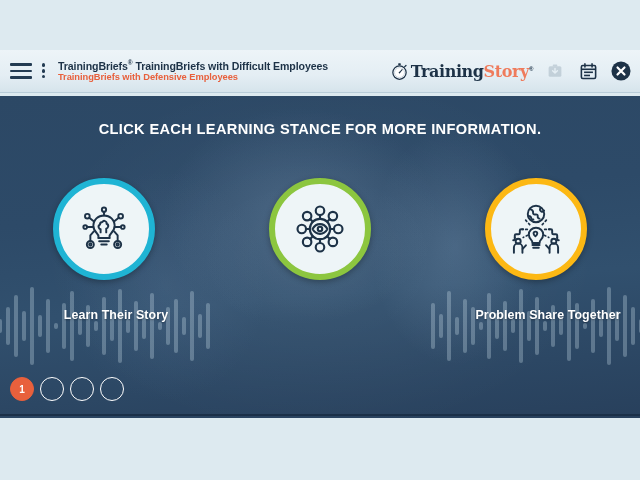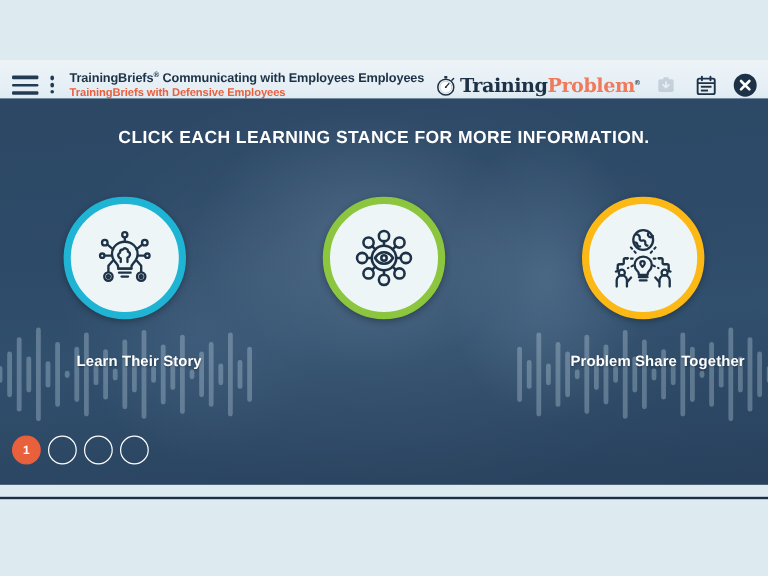--- a/index.html
+++ b/index.html
@@ -52,21 +52,21 @@
   .logo-text .t1 { color: #1d3247; text-align: center; }
   .logo-text .t2 { color: #ef7b5c; }
   .logo-text .reg { font-size: 6px; color: #1d3247; vertical-align: super; font-family: "Liberation Sans", sans-serif;}
 
   .icon-btn { width: 22px; height: 22px; display: flex; align-items: center; justify-content: center; cursor: pointer;}
   .icon-btn.disabled { opacity: 0.32; }
 
   
   .stage {
     position: absolute;
-    left: 0; top: 82px;
+    left: 0; top: 96px;
     width: 640px; height: 322px;
     overflow: hidden;
     background:
       radial-gradient(ellipse 190px 150px at 300px 120px, rgba(120,150,180,0.30), rgba(120,150,180,0) 72%),
       radial-gradient(ellipse 120px 170px at 455px 150px, rgba(130,160,190,0.26), rgba(130,160,190,0) 70%),
       radial-gradient(ellipse 140px 160px at 165px 190px, rgba(90,120,155,0.22), rgba(90,120,155,0) 72%),
       linear-gradient(175deg, #2c4865 0%, #2d4a68 35%, #31506e 60%, #28405c 100%);
   }
   .stage::after{
     content:"";position:absolute;inset:0;
@@ -149,37 +149,37 @@
         <i></i>
       </div>
 
       <div class="kebab">
         <i></i>
         <i></i>
         <i></i>
       </div>
 
       <div class="titles">
-        <div class="title-main"><span>TrainingBriefs</span><sup>®</sup><span> Communicating with Employees Employees</span></div>
+        <div class="title-main"><span>TrainingBriefs</span><sup>®</sup><span> TrainingBriefs with Difficult Employees</span></div>
         <div class="title-sub">TrainingBriefs with Defensive Employees</div>
       </div>
     </div>
 
     <div class="hdr-right">
 
       <div class="logo">
         <svg class="logo-mark" viewBox="0 0 24 24">
           <circle cx="12" cy="13.4" r="8.4" fill="#ffffff" stroke="#1d3247" stroke-width="1.6"></circle>
           <circle cx="12" cy="13.4" r="6.3" fill="none" stroke="#9fb4c4" stroke-width="0.7"></circle>
           <line x1="12" y1="13.4" x2="15.3" y2="9.6" stroke="#1d3247" stroke-width="1.3" stroke-linecap="round"></line>
           <circle cx="12" cy="13.4" r="1" fill="#1d3247"></circle>
           <rect x="10.4" y="1.6" width="3.2" height="2.6" rx="0.7" fill="#1d3247"></rect>
           <line x1="18.4" y1="6.2" x2="20.2" y2="4.4" stroke="#1d3247" stroke-width="1.6" stroke-linecap="round"></line>
         </svg>
-        <span class="logo-text"><span class="t1">Training</span><span class="t2">Problem</span><span class="reg">®</span></span>
+        <span class="logo-text"><span class="t1">Training</span><span class="t2">Story</span><span class="reg">®</span></span>
       </div>
 
       <div class="icon-btn disabled">
         <svg width="18" height="18" viewBox="0 0 24 24">
           <rect x="3.5" y="5.5" width="17" height="14" rx="2" fill="#7e93a3"></rect>
           <rect x="9" y="3.2" width="6" height="3" rx="1" fill="#7e93a3"></rect>
           <path d="M12 8.5 v5.4 M8.8 11.6 L12 14.8 L15.2 11.6" stroke="#e7f0f5" stroke-width="1.9" fill="none" stroke-linecap="round" stroke-linejoin="round"></path>
         </svg>
       </div>
 

